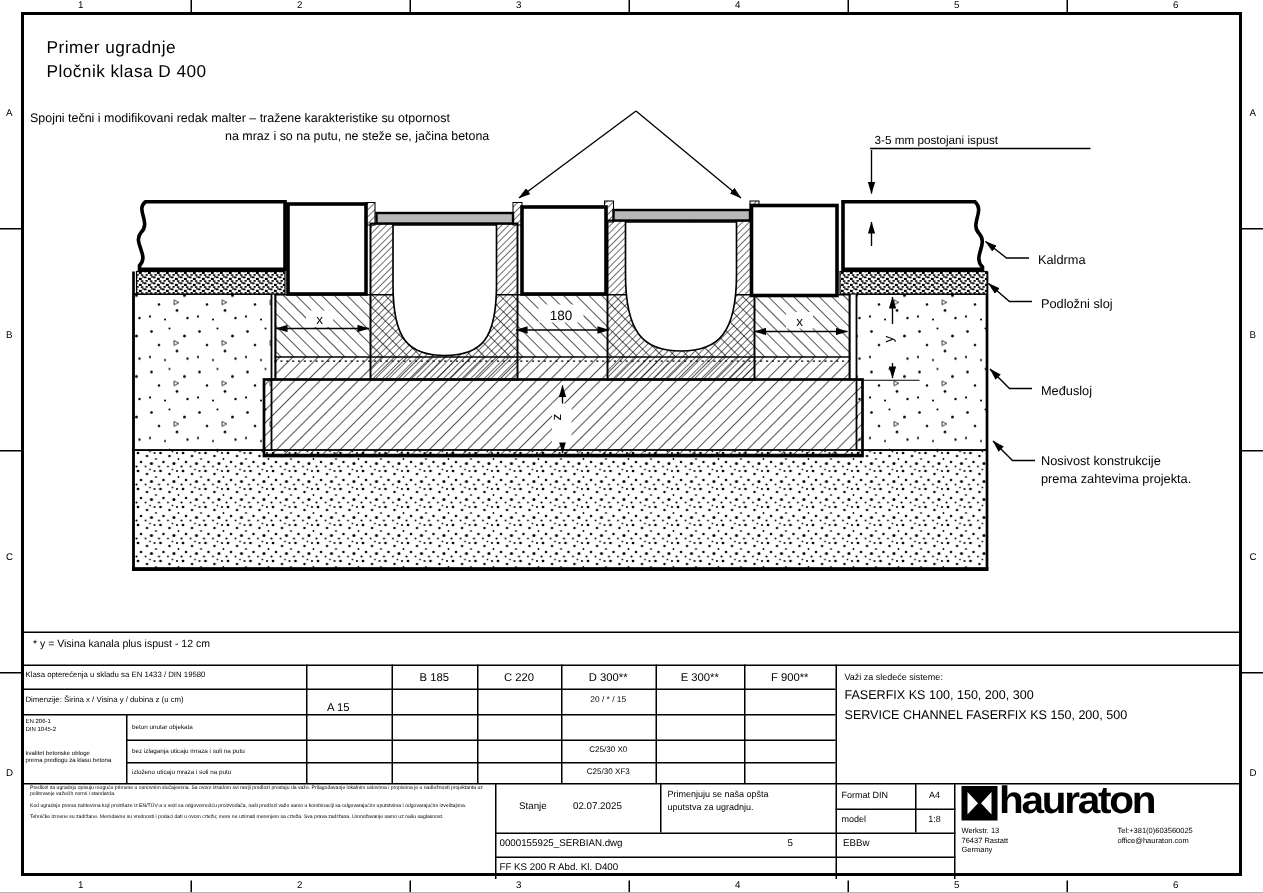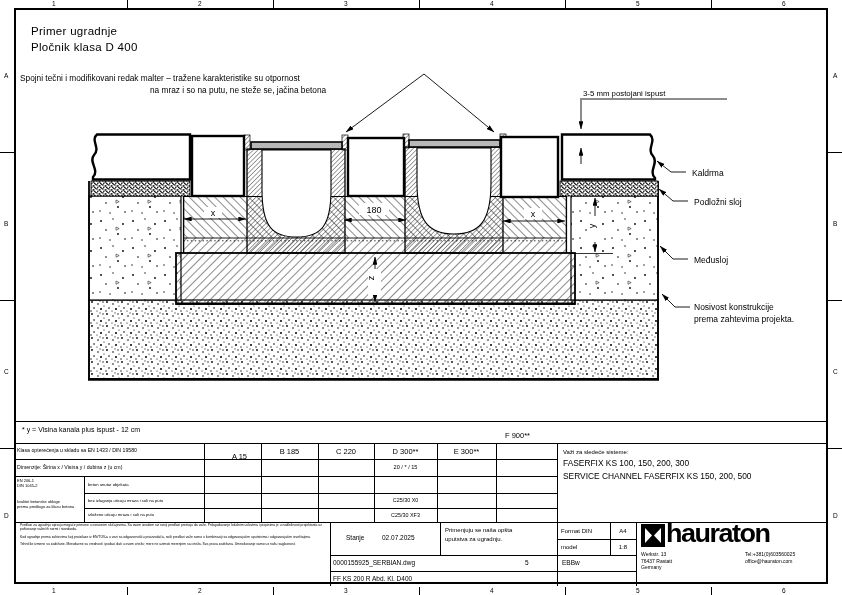--- a/index.html
+++ b/index.html
@@ -232,26 +232,26 @@
   <div class="ln" style="left:84px;top:476px;width:1px;height:46px"></div>
   <div class="ln" style="left:204px;top:443px;width:1px;height:79px"></div>
   <div class="ln" style="left:261px;top:443px;width:1px;height:79px"></div>
   <div class="ln" style="left:318px;top:443px;width:1px;height:79px"></div>
   <div class="ln" style="left:374px;top:443px;width:1px;height:79px"></div>
   <div class="ln" style="left:437px;top:443px;width:1px;height:79px"></div>
   <div class="ln" style="left:496px;top:443px;width:1px;height:79px"></div>
   <div class="ln" style="left:557px;top:443px;width:1px;height:143px"></div>
 
   <div class="t" style="left:17px;top:447px;font-size:5.2px">Klasa opterećenja u skladu sa EN 1433 / DIN 19580</div>
-  <div class="t cellhead" style="left:218px;top:452px;width:29px;text-align:right">A 15</div>
+  <div class="t cellhead" style="left:218px;top:467px;width:29px;text-align:left">A 15</div>
   <div class="t cellhead" style="left:272px;top:447px;width:35px;text-align:center">B 185</div>
   <div class="t cellhead" style="left:328px;top:447px;width:36px;text-align:center">C 220</div>
   <div class="t cellhead" style="left:384px;top:447px;width:43px;text-align:center">D 300**</div>
   <div class="t cellhead" style="left:445px;top:447px;width:43px;text-align:center">E 300**</div>
-  <div class="t cellhead" style="left:505px;top:431px;width:43px;">F 900**</div>
+  <div class="t cellhead" style="left:505px;top:447px;width:43px;text-align:center">F 900**</div>
   <div class="t" style="left:17px;top:464px;font-size:5.2px">Dimenzije: Širina x / Visina y / dubina z (u cm)</div>
   <div class="t" style="left:376px;top:464px;width:59px;text-align:center;font-size:5.6px">20 / * / 15</div>
   <div class="t" style="left:17px;top:479px;font-size:4px;line-height:4.8px;white-space:normal;width:62px">
     <span>EN 206-1</span><br>
     <span>DIN 1045-2</span>
   </div>
   <div class="t" style="left:17px;top:500px;font-size:4px;line-height:4.8px;white-space:normal;width:64px">
     <span>kvalitet betonske obloge</span><br>
     <span>prema predlogu za klasu betona</span>
   </div>

